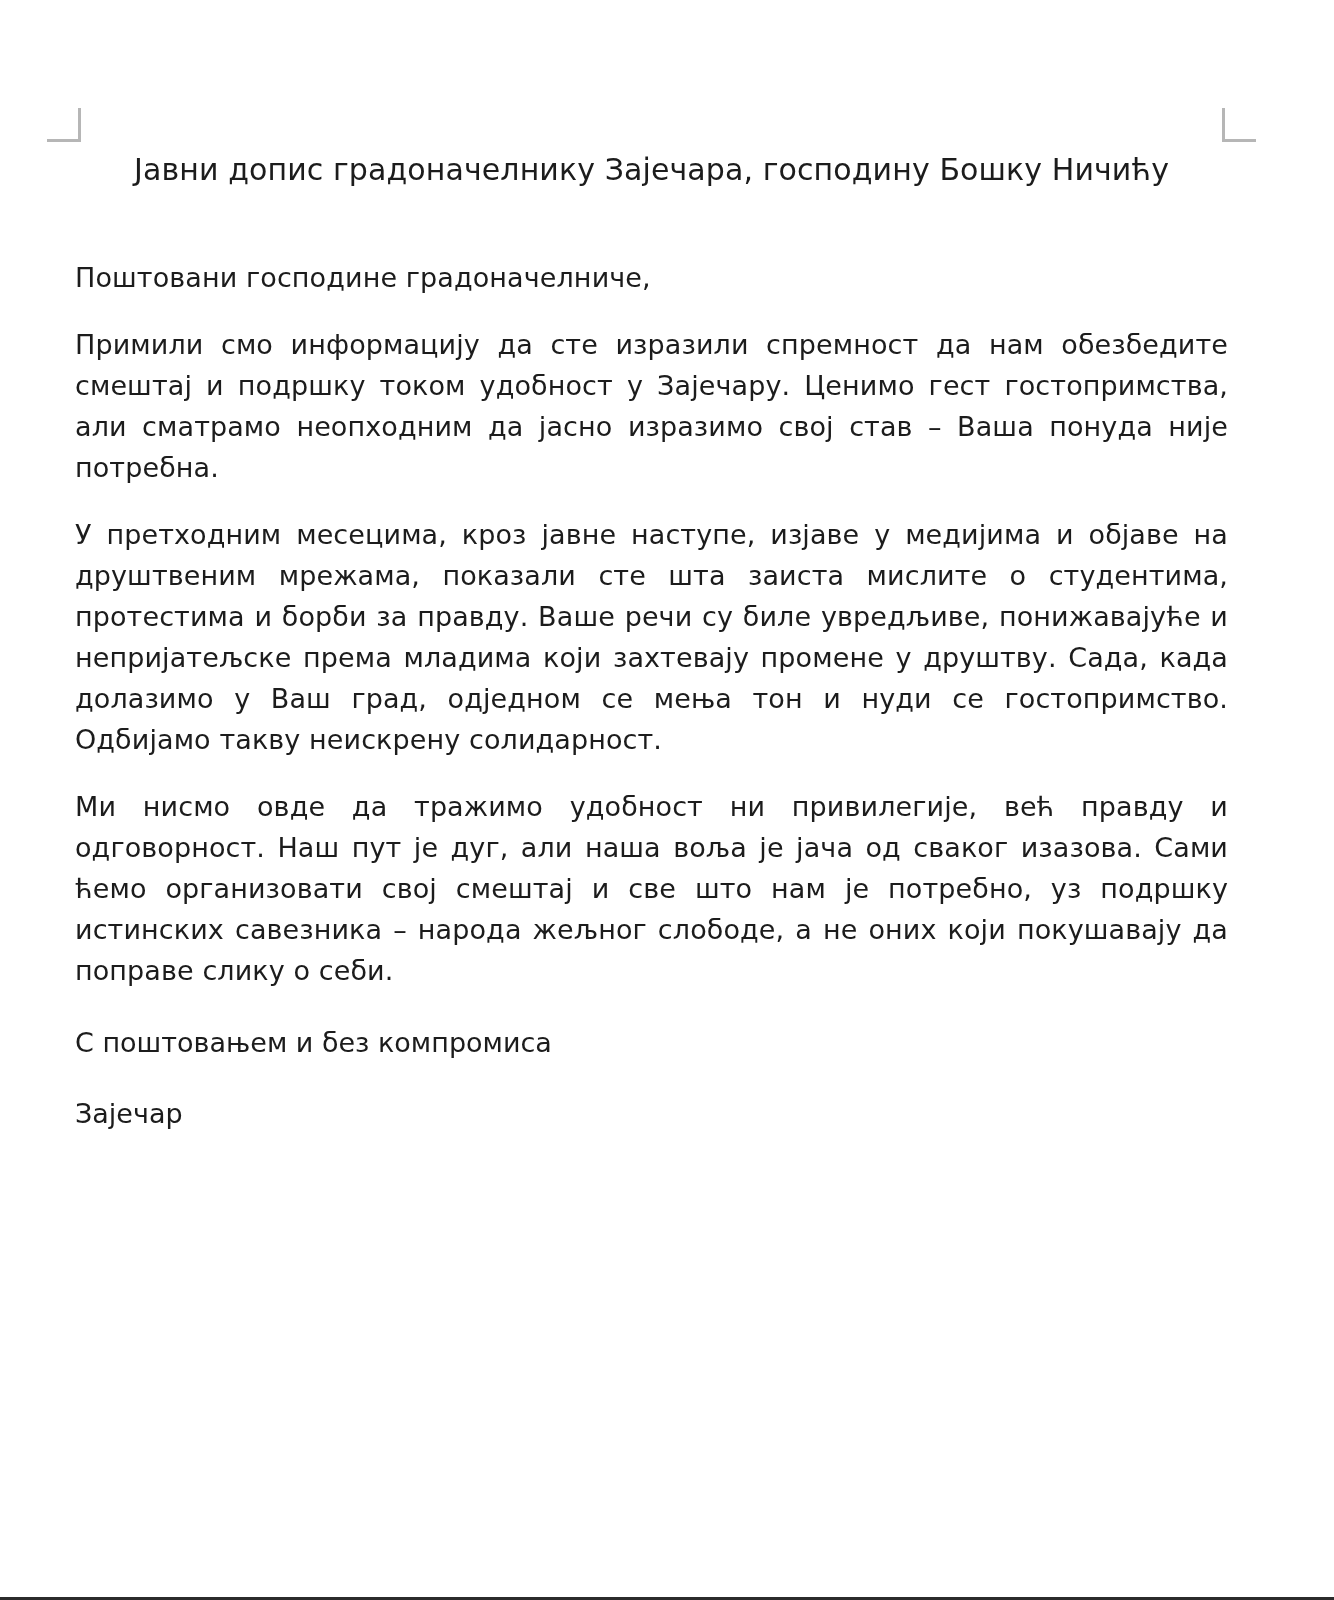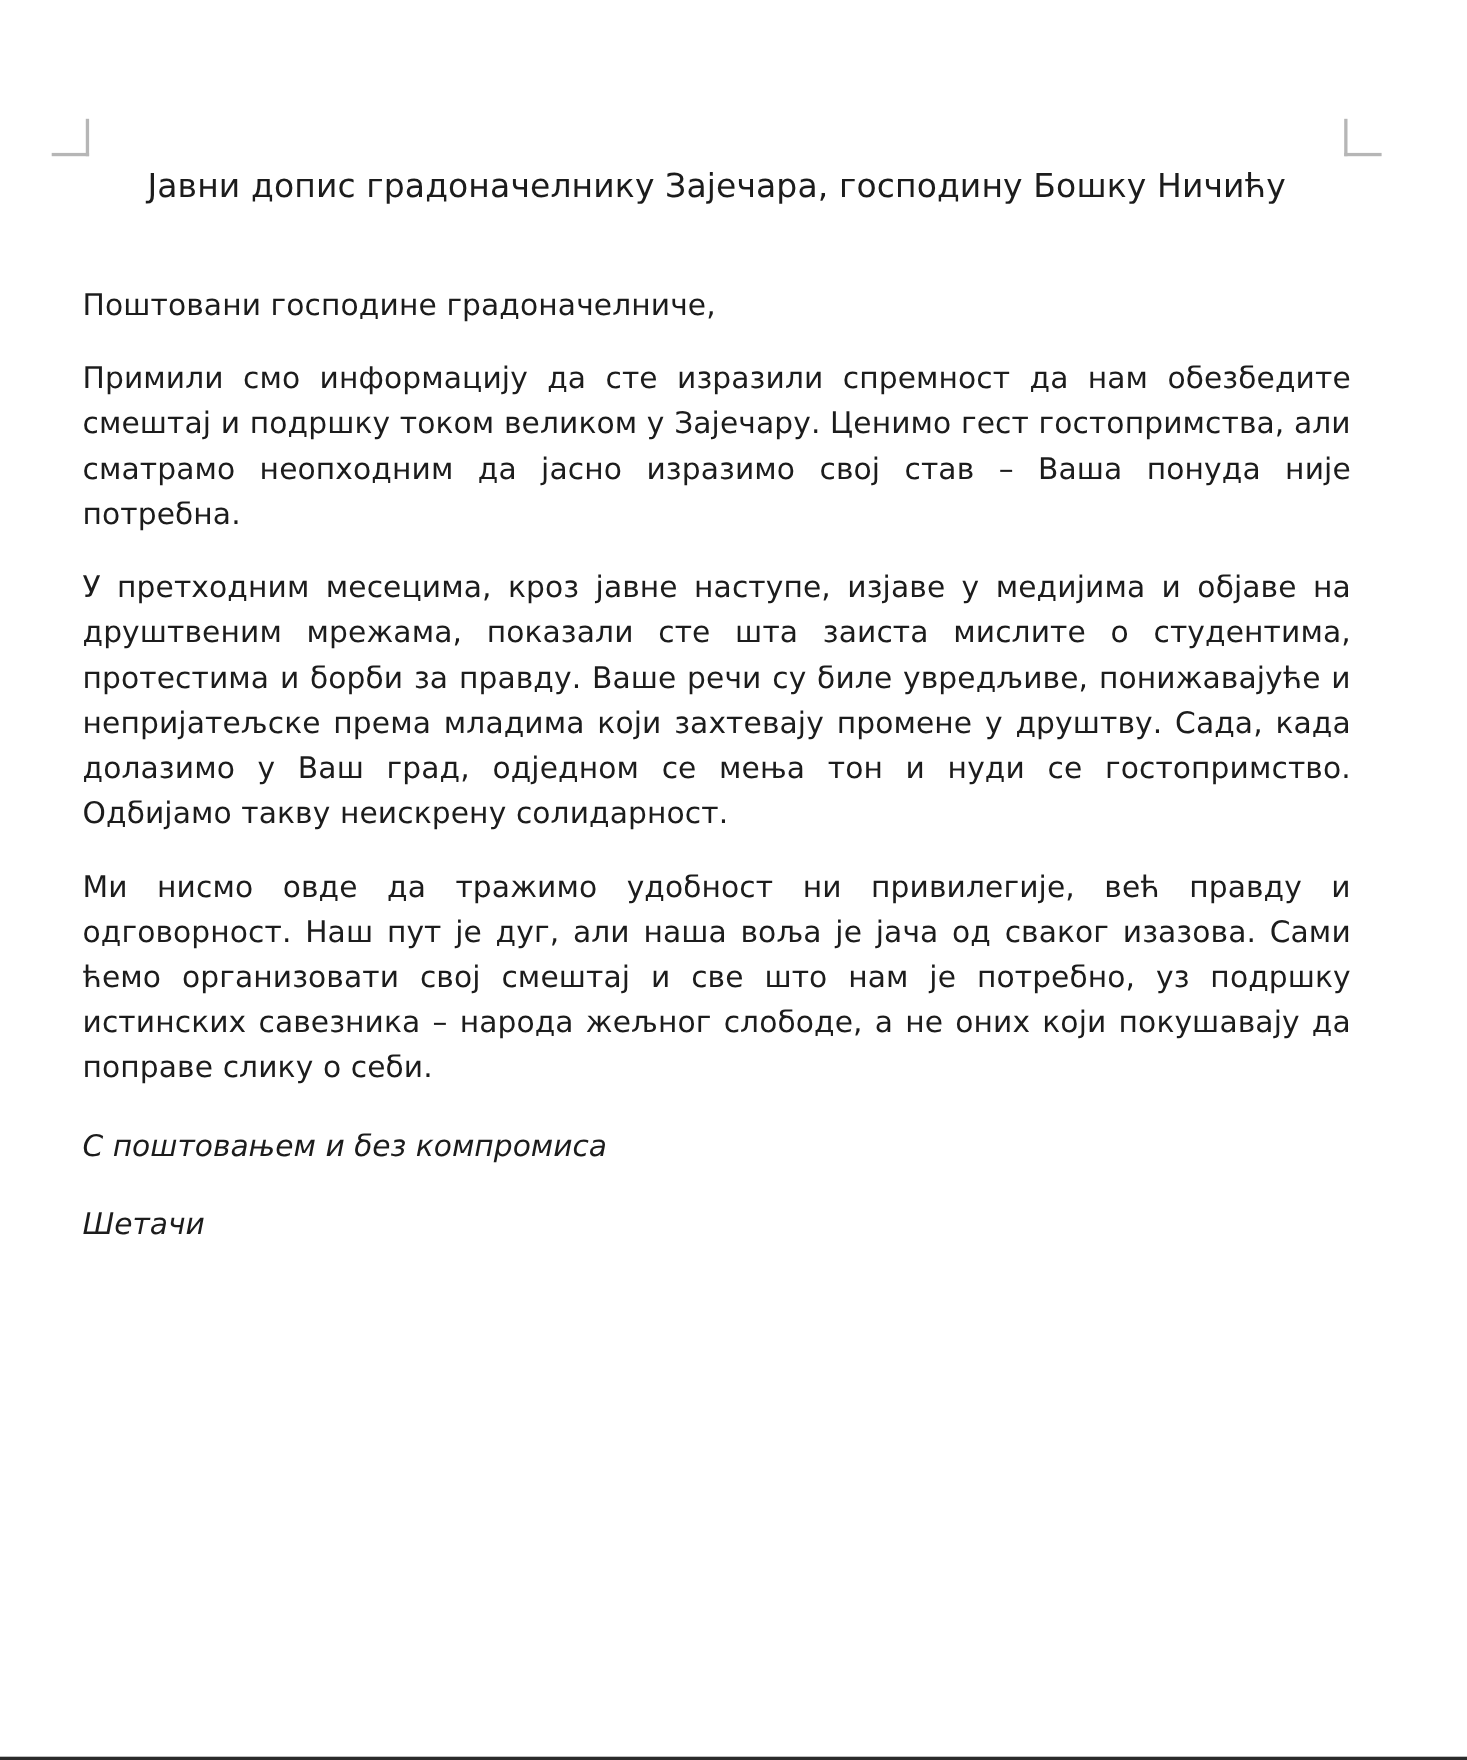--- a/index.html
+++ b/index.html
@@ -120,49 +120,48 @@
 
   .sig-block {
     margin-top: 30px;
   }
   .sig-line {
     font-size: 27px;
     line-height: 1.52;
     color: #1c1c1c;
     text-align: left;
     margin: 0 0 30px 0;
-    font-style: italic;
   }
   .sig-line:last-child {
     margin-bottom: 0;
   }
 </style>
 </head>
 <body>
 
 <div class="page">
 
   <span class="crop-mark left"></span>
   <span class="crop-mark right"></span>
 
   <div class="doc-body">
 
     <h1 class="doc-title">Јавни допис градоначелнику Зајечара, господину Бошку Ничићу</h1>
 
     <p class="paragraph no-justify">Поштовани господине градоначелниче,</p>
 
 
-    <p class="paragraph">Примили смо информацију да сте изразили спремност да нам обезбедите смештај и подршку током великом у Зајечару. Ценимо гест гостопримства, али сматрамо неопходним да јасно изразимо свој став – Ваша понуда није потребна.</p>
+    <p class="paragraph">Примили смо информацију да сте изразили спремност да нам обезбедите смештај и подршку током удобност у Зајечару. Ценимо гест гостопримства, али сматрамо неопходним да јасно изразимо свој став – Ваша понуда није потребна.</p>
 
     <p class="paragraph">У претходним месецима, кроз јавне наступе, изјаве у медијима и објаве на друштвеним мрежама, показали сте шта заиста мислите о студентима, протестима и борби за правду. Ваше речи су биле увредљиве, понижавајуће и непријатељске према младима који захтевају промене у друштву. Сада, када долазимо у Ваш град, одједном се мења тон и нуди се гостопримство. Одбијамо такву неискрену солидарност.</p>
 
     <p class="paragraph">Ми нисмо овде да тражимо удобност ни привилегије, већ правду и одговорност. Наш пут је дуг, али наша воља је јача од сваког изазова. Сами ћемо организовати свој смештај и све што нам је потребно, уз подршку истинских савезника – народа жељног слободе, а не оних који покушавају да поправе слику о себи.</p>
 
     <div class="sig-block">
       <p class="sig-line">С поштовањем и без компромиса</p>
-      <p class="sig-line">Шетачи</p>
+      <p class="sig-line">Зајечар</p>
     </div>
 
   </div>
 
   <div class="scan-edge-bottom"></div>
 
 </div>
 
 </body></html>

